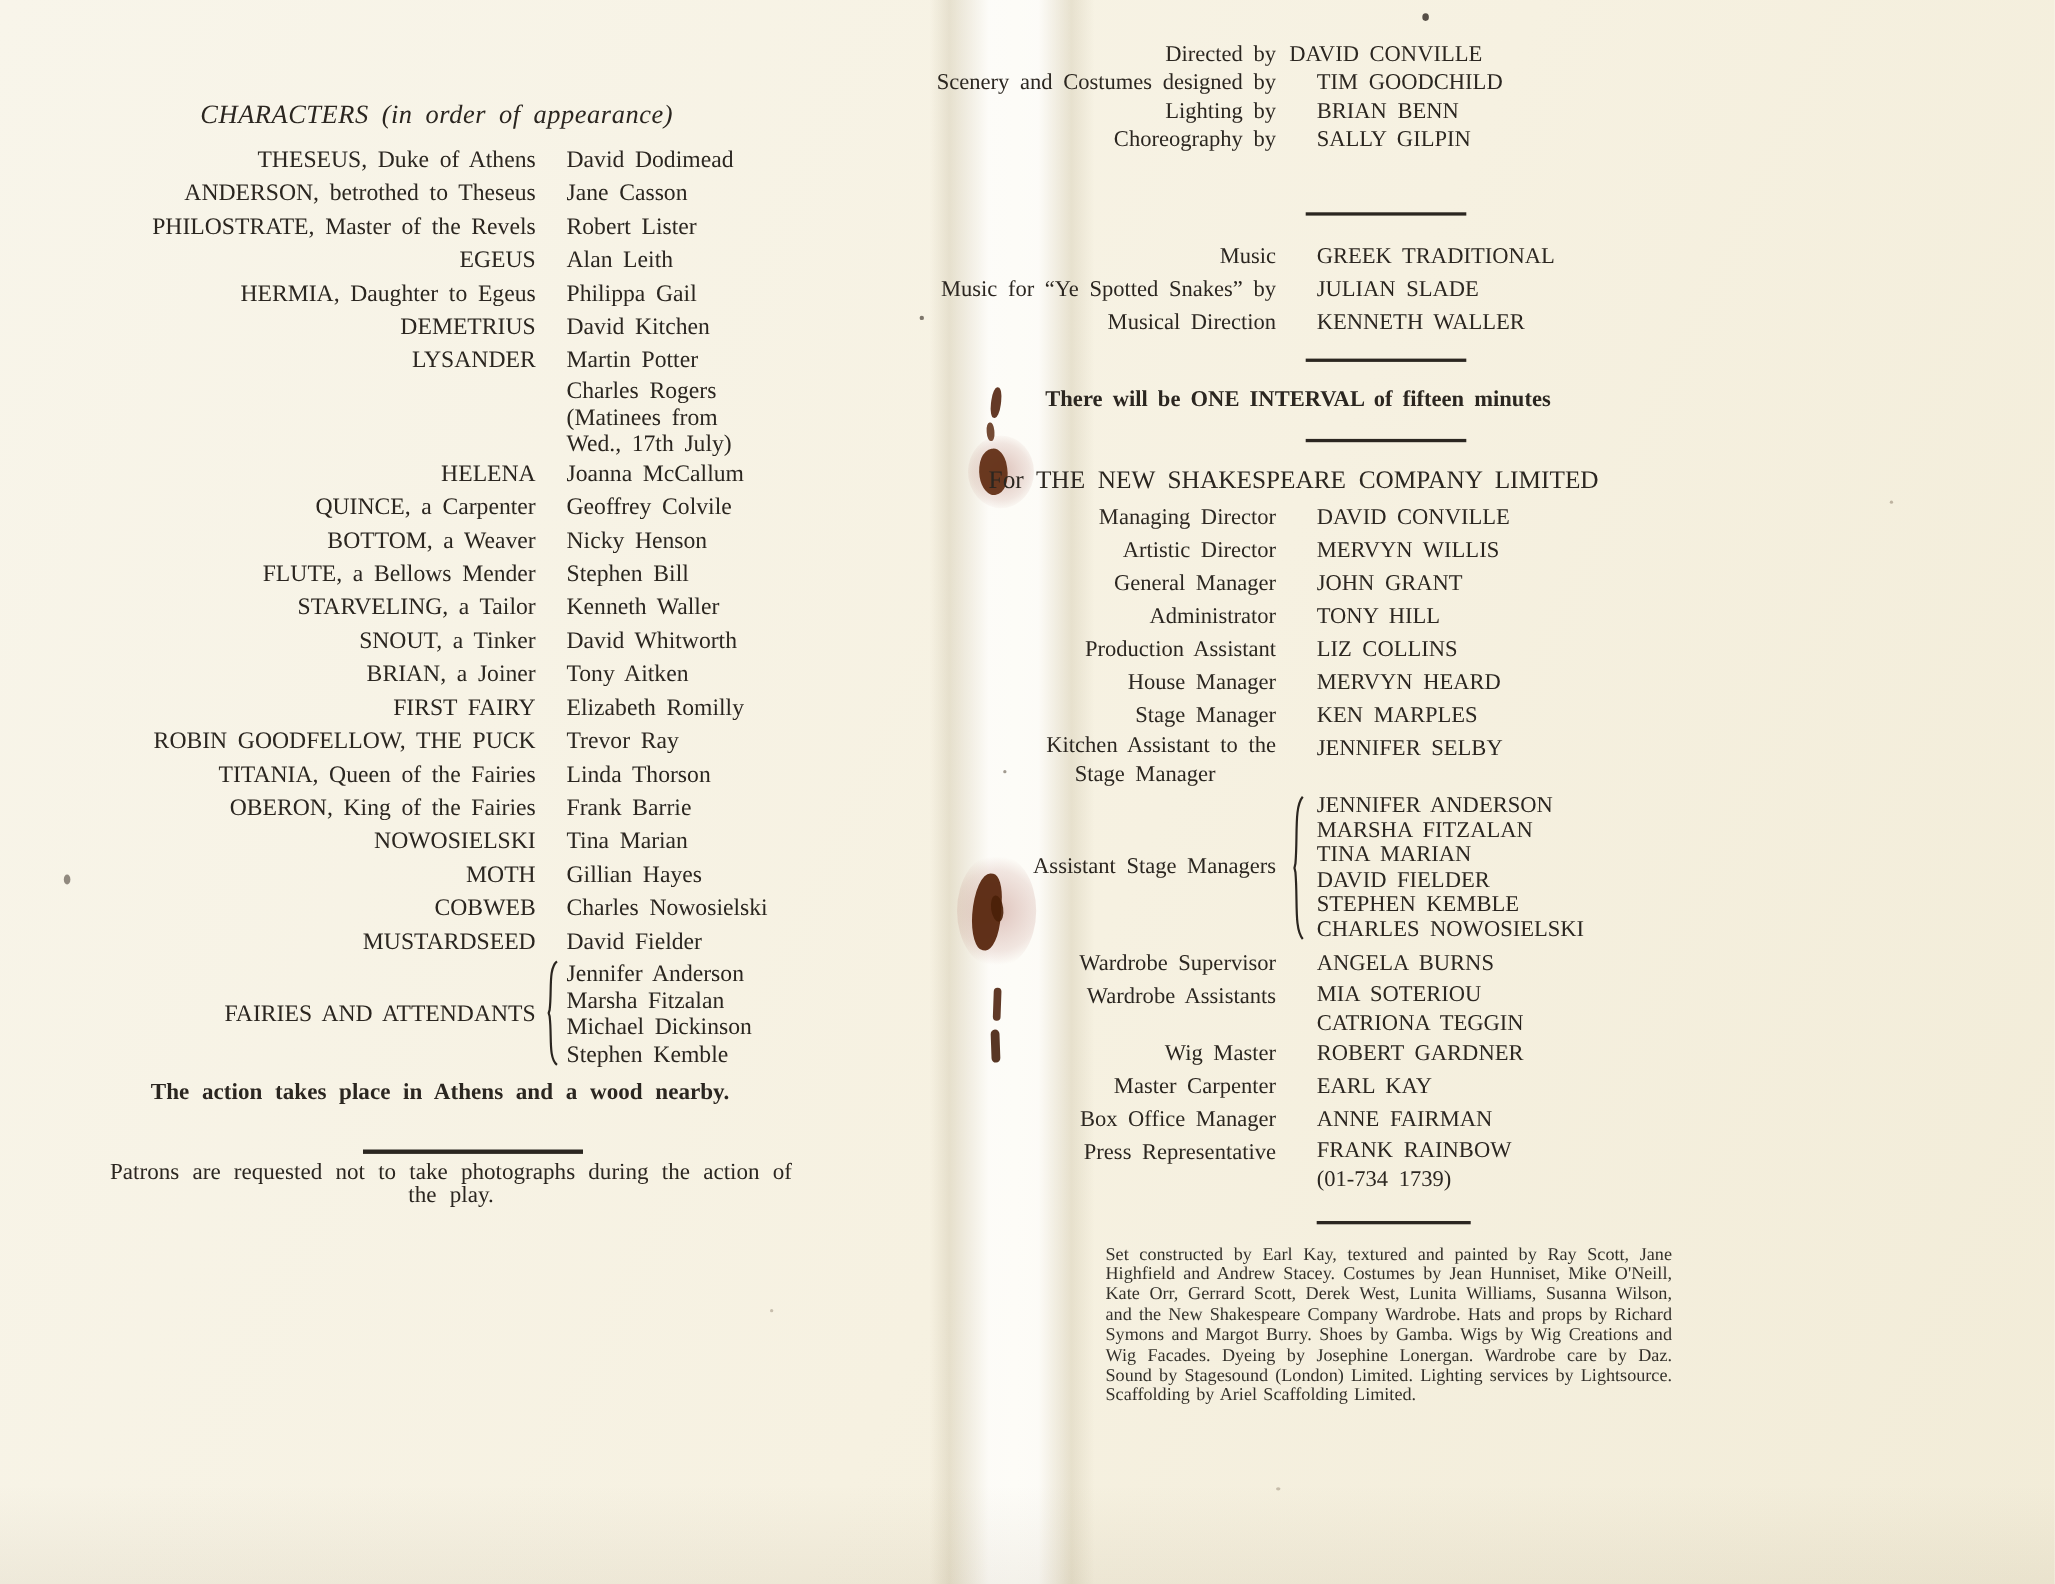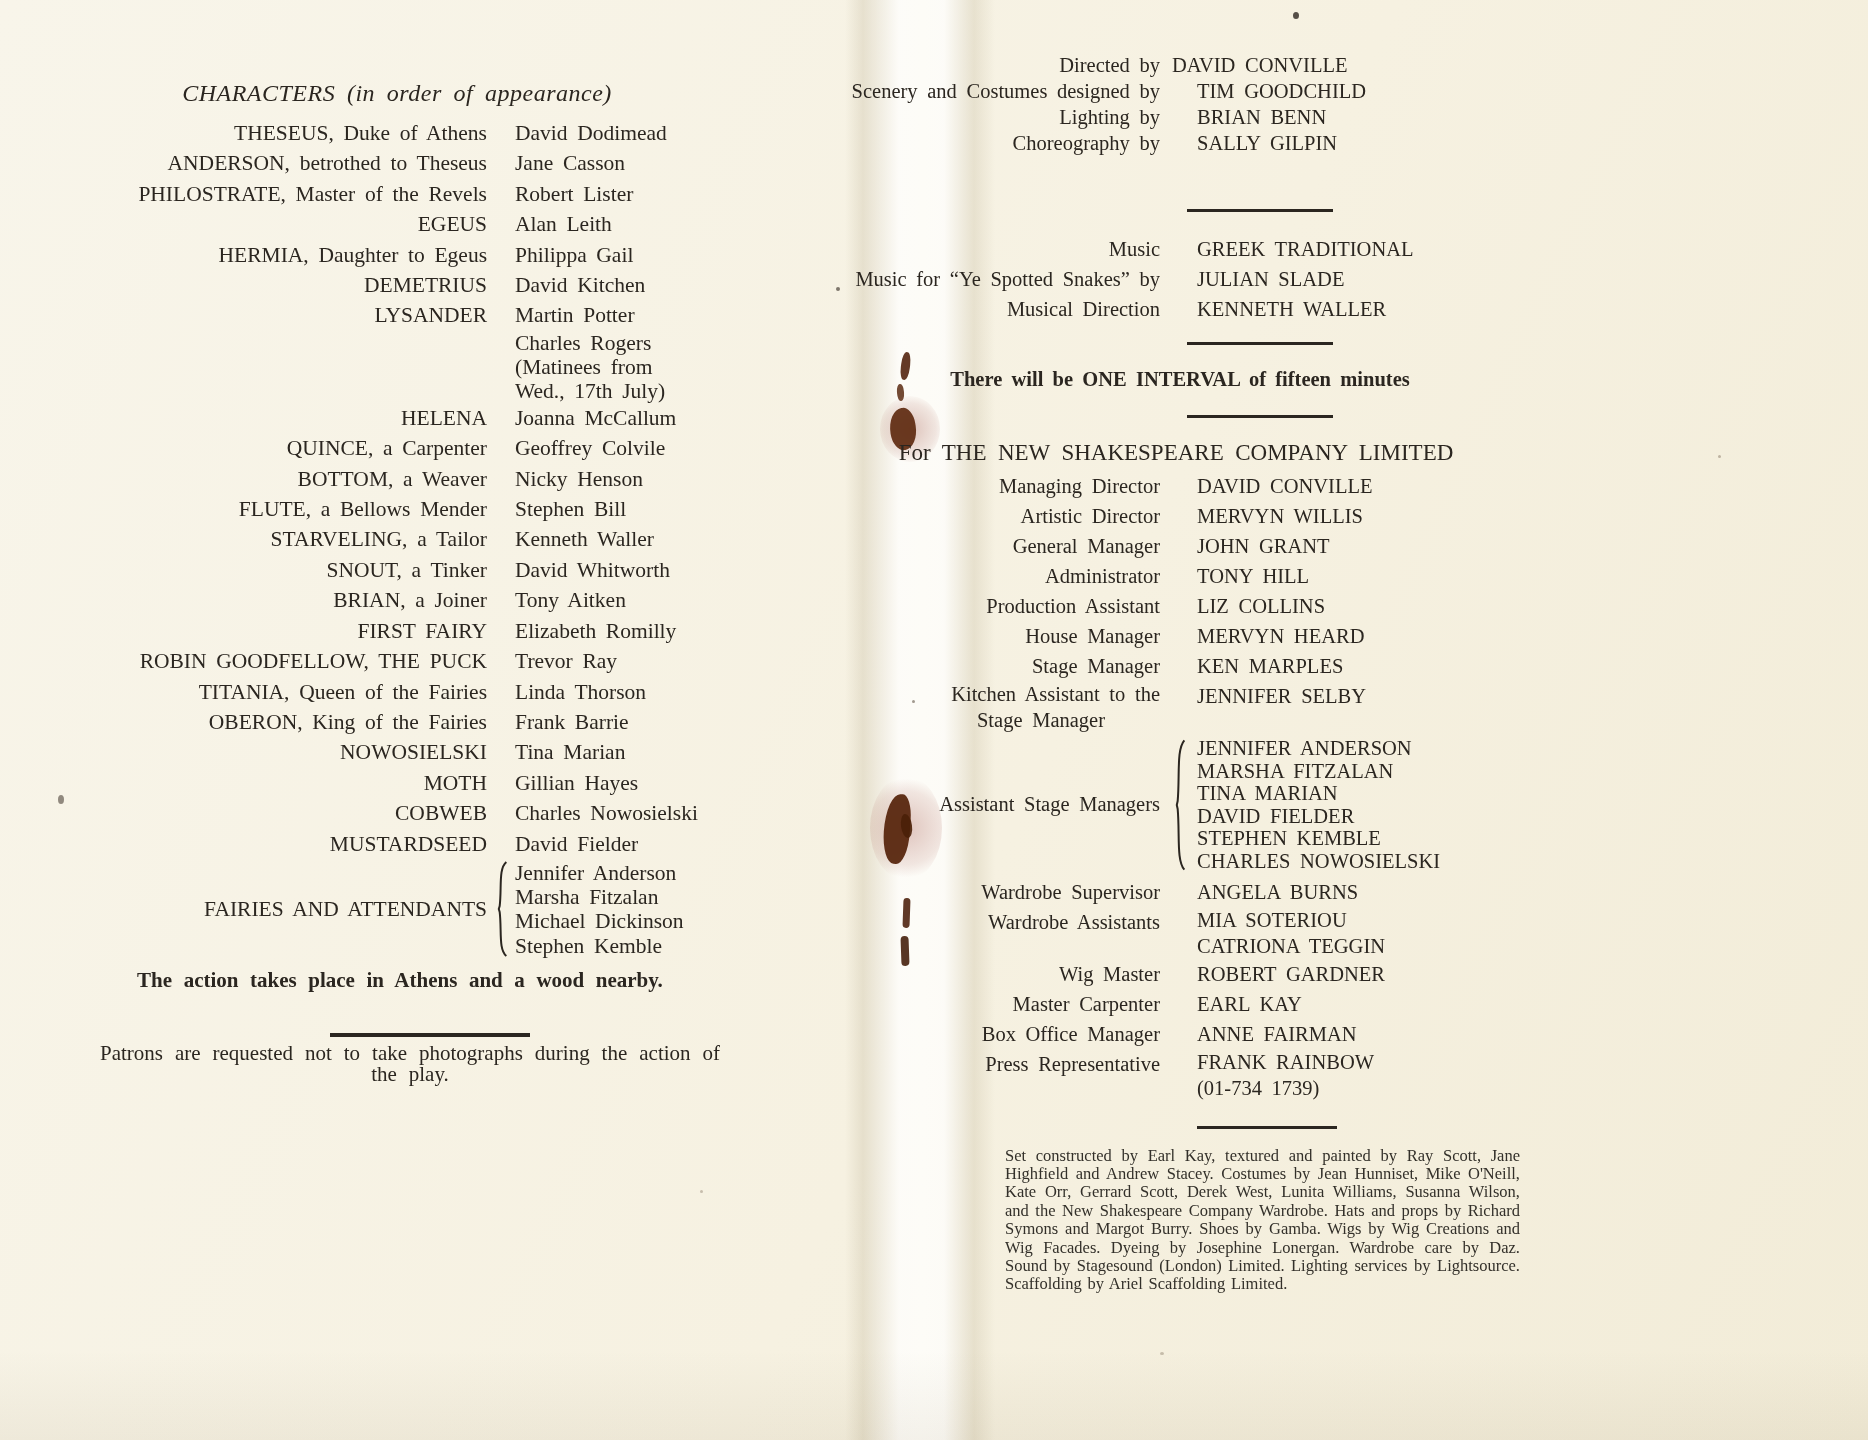--- a/index.html
+++ b/index.html
@@ -33,42 +33,42 @@
   .streakD2{left:901px;top:936px;width:8px;height:30px;background:#46200c;border-radius:4px;transform:rotate(-2deg);opacity:.9;}
   .dot{border-radius:50%;}
   .dot1{left:1293px;top:12px;width:6px;height:7px;background:#3a332c;opacity:.85;}
   .dot2{left:836px;top:287px;width:4px;height:4px;background:#4a4238;opacity:.7;}
   .dot3{left:58px;top:795px;width:6px;height:9px;background:rgba(60,50,40,0.55);}
   .dot4{left:912px;top:700px;width:3px;height:3px;background:rgba(70,55,40,0.5);}
   .dot5{left:1718px;top:455px;width:3px;height:3px;background:rgba(90,70,50,0.35);}
   .dot6{left:1160px;top:1352px;width:4px;height:3px;background:rgba(90,70,50,0.3);}
   .dot7{left:700px;top:1190px;width:3px;height:3px;background:rgba(90,70,50,0.3);}
   
-  .left-page{position:absolute;left:60px;top:72px;width:700px;}
+  .left-page{position:absolute;left:60px;top:84px;width:700px;}
   .char-title{height:30px;line-height:30px;padding-top:6px;text-align:center;padding-right:26px;
     font-style:italic;font-size:24px;letter-spacing:0.5px;word-spacing:0.22em;}
   .cast{margin-top:10px;}
   .cast-row{display:flex;align-items:flex-start;font-size:21.5px;word-spacing:0.2em;}
   .cast-row .role{width:427px;text-align:right;line-height:30.4px;}
   .cast-row .actor{margin-left:28px;flex:1;text-align:left;line-height:30.4px;}
   .cast-row .actor div{line-height:24px;}
   .cast-row .actor div:first-child{line-height:30.4px;}
   .fairies-row{display:flex;align-items:center;margin-top:2px;font-size:21.5px;word-spacing:0.2em;}
   .fairies-row .role{width:427px;text-align:right;}
   .brace-wrap{width:28px;display:flex;justify-content:center;align-items:center;}
   .fairies-actors{flex:1;}
   .fairies-actors div{line-height:24.2px;}
   .action-note{margin-top:11px;line-height:22px;text-align:center;padding-right:20px;
     font-weight:bold;font-size:21px;word-spacing:0.3em;}
   .rule{background:#2b2620;}
   .rule-left{margin-top:42px;margin-left:270px;width:200px;height:4px;}
   .patrons{margin-top:6px;font-weight:normal;font-size:21px;text-align:center;word-spacing:0.32em;}
   .patrons div{line-height:21.5px;}
   
-  .right-page{position:absolute;left:845px;top:0;width:700px;padding-top:52px;font-family:Liberation Serif, serif;}
+  .right-page{position:absolute;left:845px;top:0;width:700px;padding-top:36px;font-family:Liberation Serif, serif;}
   .r-row{display:flex;align-items:flex-start;font-size:20.5px;word-spacing:0.22em;}
   .r-row .lbl{width:315px;text-align:right;}
   .r-row .val{margin-left:37px;flex:1;}
   .sec-top .r-row{line-height:26px;}
   .directed-row .val{margin-left:12px;}
   .rule-right{margin-top:53px;margin-left:342px;width:146px;height:3px;}
   .sec-music{margin-top:22px;}
   .sec-music .r-row{line-height:30px;}
   .rule-right2{margin-top:18px;margin-left:342px;width:146px;height:3px;}
   .interval-note{margin-top:19px;line-height:30px;text-align:center;padding-right:30px;

